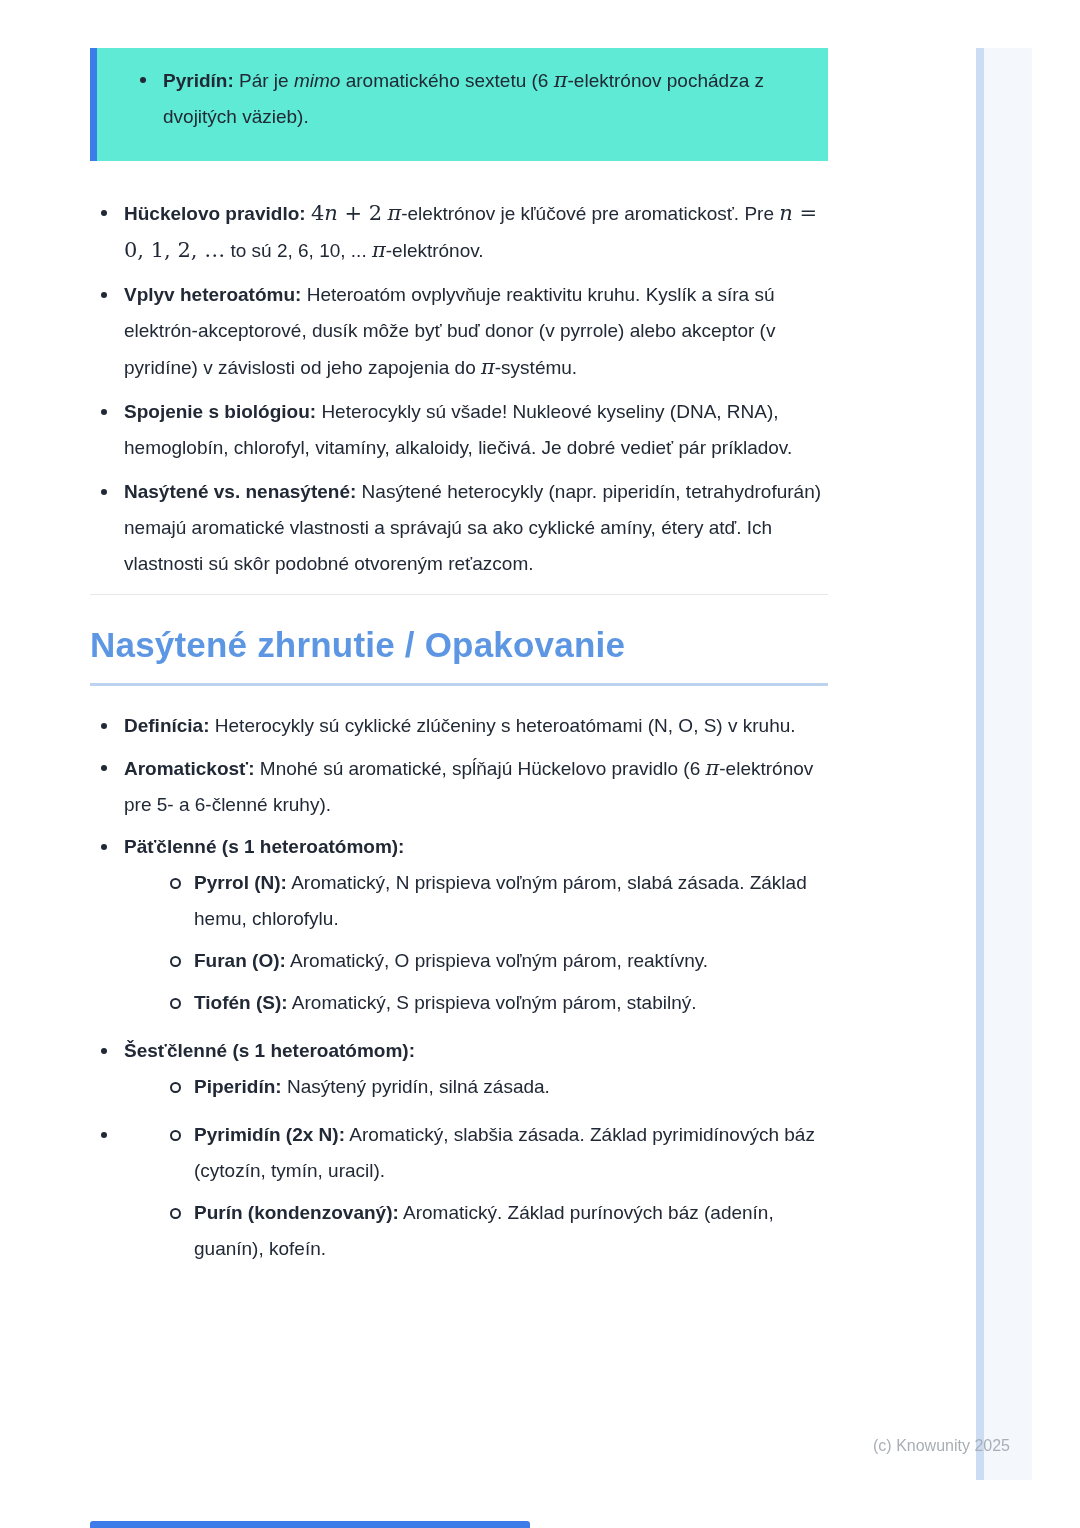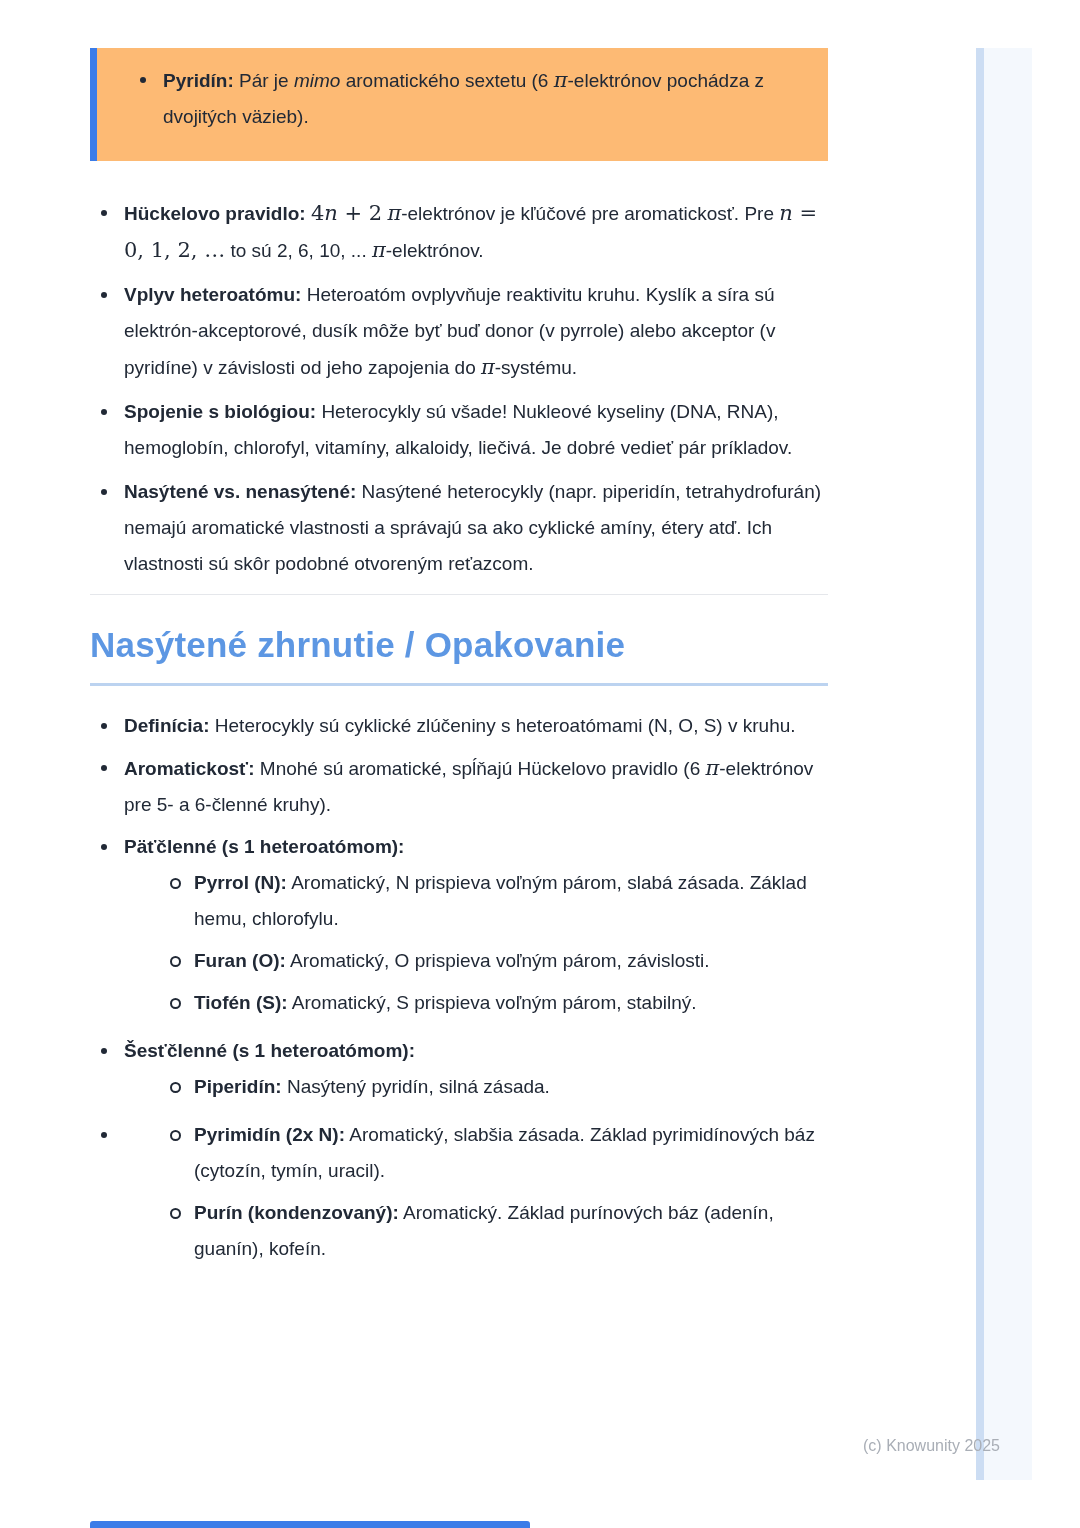--- a/index.html
+++ b/index.html
@@ -4,21 +4,21 @@
 <style>
   html,body{margin:0;padding:0;background:#ffffff;}
   .page{
     position:relative;width:1080px;height:1528px;background:#ffffff;overflow:hidden;
     font-family:"Liberation Sans",sans-serif;font-size:19px;line-height:36px;color:#212936;
   }
   .content{position:absolute;left:90px;top:48px;width:738px;}
 
   
   .callout{
-    border-left:7px solid #3b7ce8;background:#fdba74;
+    border-left:7px solid #3b7ce8;background:#5eead4;
     padding:14px 24px 26px 32px;box-sizing:border-box;
   }
 
   ul{list-style:none;margin:0;padding:0;}
   li.l1{position:relative;padding-left:34px;margin:0 0 8px 0;}
   li.l1::before{
     content:"";position:absolute;left:11px;top:15px;width:6px;height:6px;
     border-radius:50%;background:#212936;
   }
   .callout li.l1{margin:0;}
@@ -40,21 +40,21 @@
   .divider{border:0;border-top:1px solid #e5e7eb;margin:12px 0 0 0;}
 
   .section-heading{
     margin:30px 0 0 0;font-size:35px;line-height:40px;font-weight:700;color:#5d97e3;
     padding-bottom:18px;border-bottom:3px solid #bcd3f0;letter-spacing:0.2px;
   }
   .summary-list{margin-top:22px;}
   .main-list{margin-top:34px;}
 
   .footer-credit{
-    position:absolute;top:1436px;right:80px;z-index:3;
+    position:absolute;top:1436px;right:70px;z-index:3;
     font-size:16px;line-height:20px;color:#a9aeb6;
   }
   .scroll-strip{
     position:absolute;left:976px;top:48px;width:48px;height:1432px;z-index:1;
     background:#f4f8fd;border-left:8px solid #ccddf3;
   }
   .next-page-peek{
     position:absolute;left:90px;top:1521px;width:440px;height:7px;
     background:#3b7ce8;border-radius:3px 3px 0 0;
   }
@@ -81,21 +81,21 @@
 
     <hr class="divider">
 
     <h1 class="section-heading">Nasýtené zhrnutie / Opakovanie</h1>
 
     <ul class="summary-list">
         <li class="l1"><span class="run-b">Definícia:</span><span class="run-n"> Heterocykly sú cyklické zlúčeniny s heteroatómami (N, O, S) v kruhu.</span></li>
         <li class="l1"><span class="run-b">Aromatickosť:</span><span class="run-n"> Mnohé sú aromatické, spĺňajú Hückelovo pravidlo (6 </span><span class="run-mi">π</span><span class="run-n">-elektrónov pre 5- a 6-členné kruhy).</span></li>
         <li class="l1 has-children"><span class="run-b">Päťčlenné (s 1 heteroatómom):</span><ul class="sublist">
             <li class="l2"><span class="run-b">Pyrrol (N):</span><span class="run-n"> Aromatický, N prispieva voľným párom, slabá zásada. Základ hemu, chlorofylu.</span></li>
-            <li class="l2"><span class="run-b">Furan (O):</span><span class="run-n"> Aromatický, O prispieva voľným párom, závislosti.</span></li>
+            <li class="l2"><span class="run-b">Furan (O):</span><span class="run-n"> Aromatický, O prispieva voľným párom, reaktívny.</span></li>
             <li class="l2"><span class="run-b">Tiofén (S):</span><span class="run-n"> Aromatický, S prispieva voľným párom, stabilný.</span></li>
           </ul></li>
         <li class="l1 has-children"><span class="run-b">Šesťčlenné (s 1 heteroatómom):</span><ul class="sublist">
             <li class="l2"><span class="run-b">Piperidín:</span><span class="run-n"> Nasýtený pyridín, silná zásada.</span></li>
           </ul></li>
         <li class="l1 has-children"><ul class="sublist">
             <li class="l2"><span class="run-b">Pyrimidín (2x N):</span><span class="run-n"> Aromatický, slabšia zásada. Základ pyrimidínových báz (cytozín, tymín, uracil).</span></li>
             <li class="l2"><span class="run-b">Purín (kondenzovaný):</span><span class="run-n"> Aromatický. Základ purínových báz (adenín, guanín), kofeín.</span></li>
           </ul></li>
       </ul>

